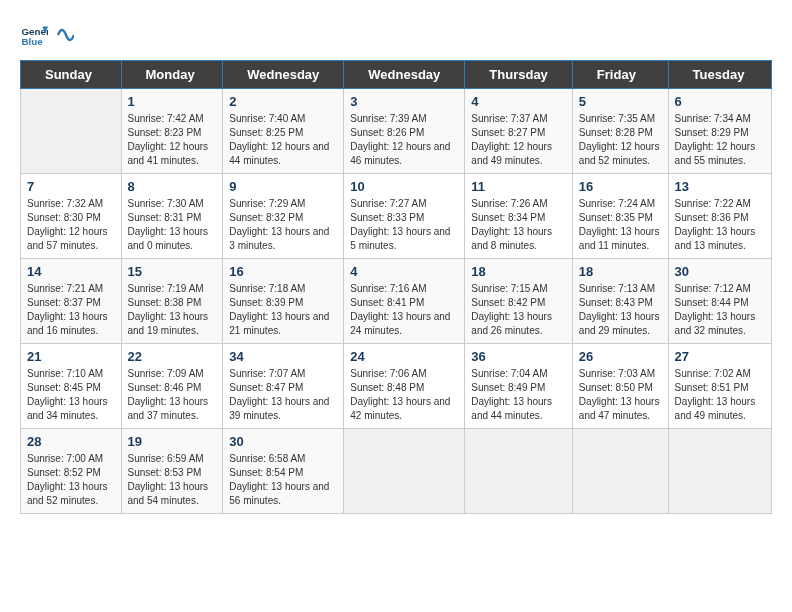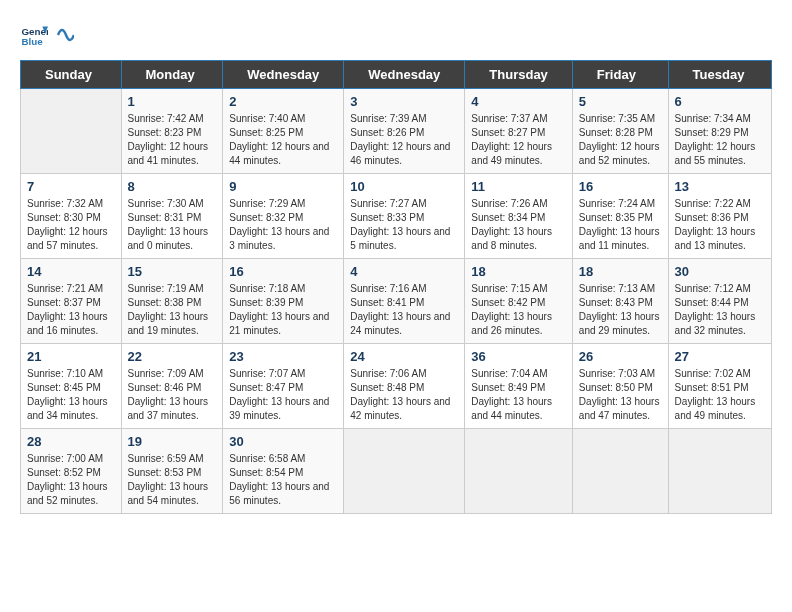--- a/index.html
+++ b/index.html
@@ -207,21 +207,21 @@
       <tr>
         <td>
           <span class="day-number">21</span>
           <div class="day-info">Sunrise: 7:10 AM<br>Sunset: 8:45 PM<br>Daylight: 13 hours and 34 minutes.</div>
         </td>
         <td>
           <span class="day-number">22</span>
           <div class="day-info">Sunrise: 7:09 AM<br>Sunset: 8:46 PM<br>Daylight: 13 hours and 37 minutes.</div>
         </td>
         <td>
-          <span class="day-number">23</span>
+          <span class="day-number">34</span>
           <div class="day-info">Sunrise: 7:07 AM<br>Sunset: 8:47 PM<br>Daylight: 13 hours and 39 minutes.</div>
         </td>
         <td>
           <span class="day-number">24</span>
           <div class="day-info">Sunrise: 7:06 AM<br>Sunset: 8:48 PM<br>Daylight: 13 hours and 42 minutes.</div>
         </td>
         <td>
           <span class="day-number">36</span>
           <div class="day-info">Sunrise: 7:04 AM<br>Sunset: 8:49 PM<br>Daylight: 13 hours and 44 minutes.</div>
         </td>

